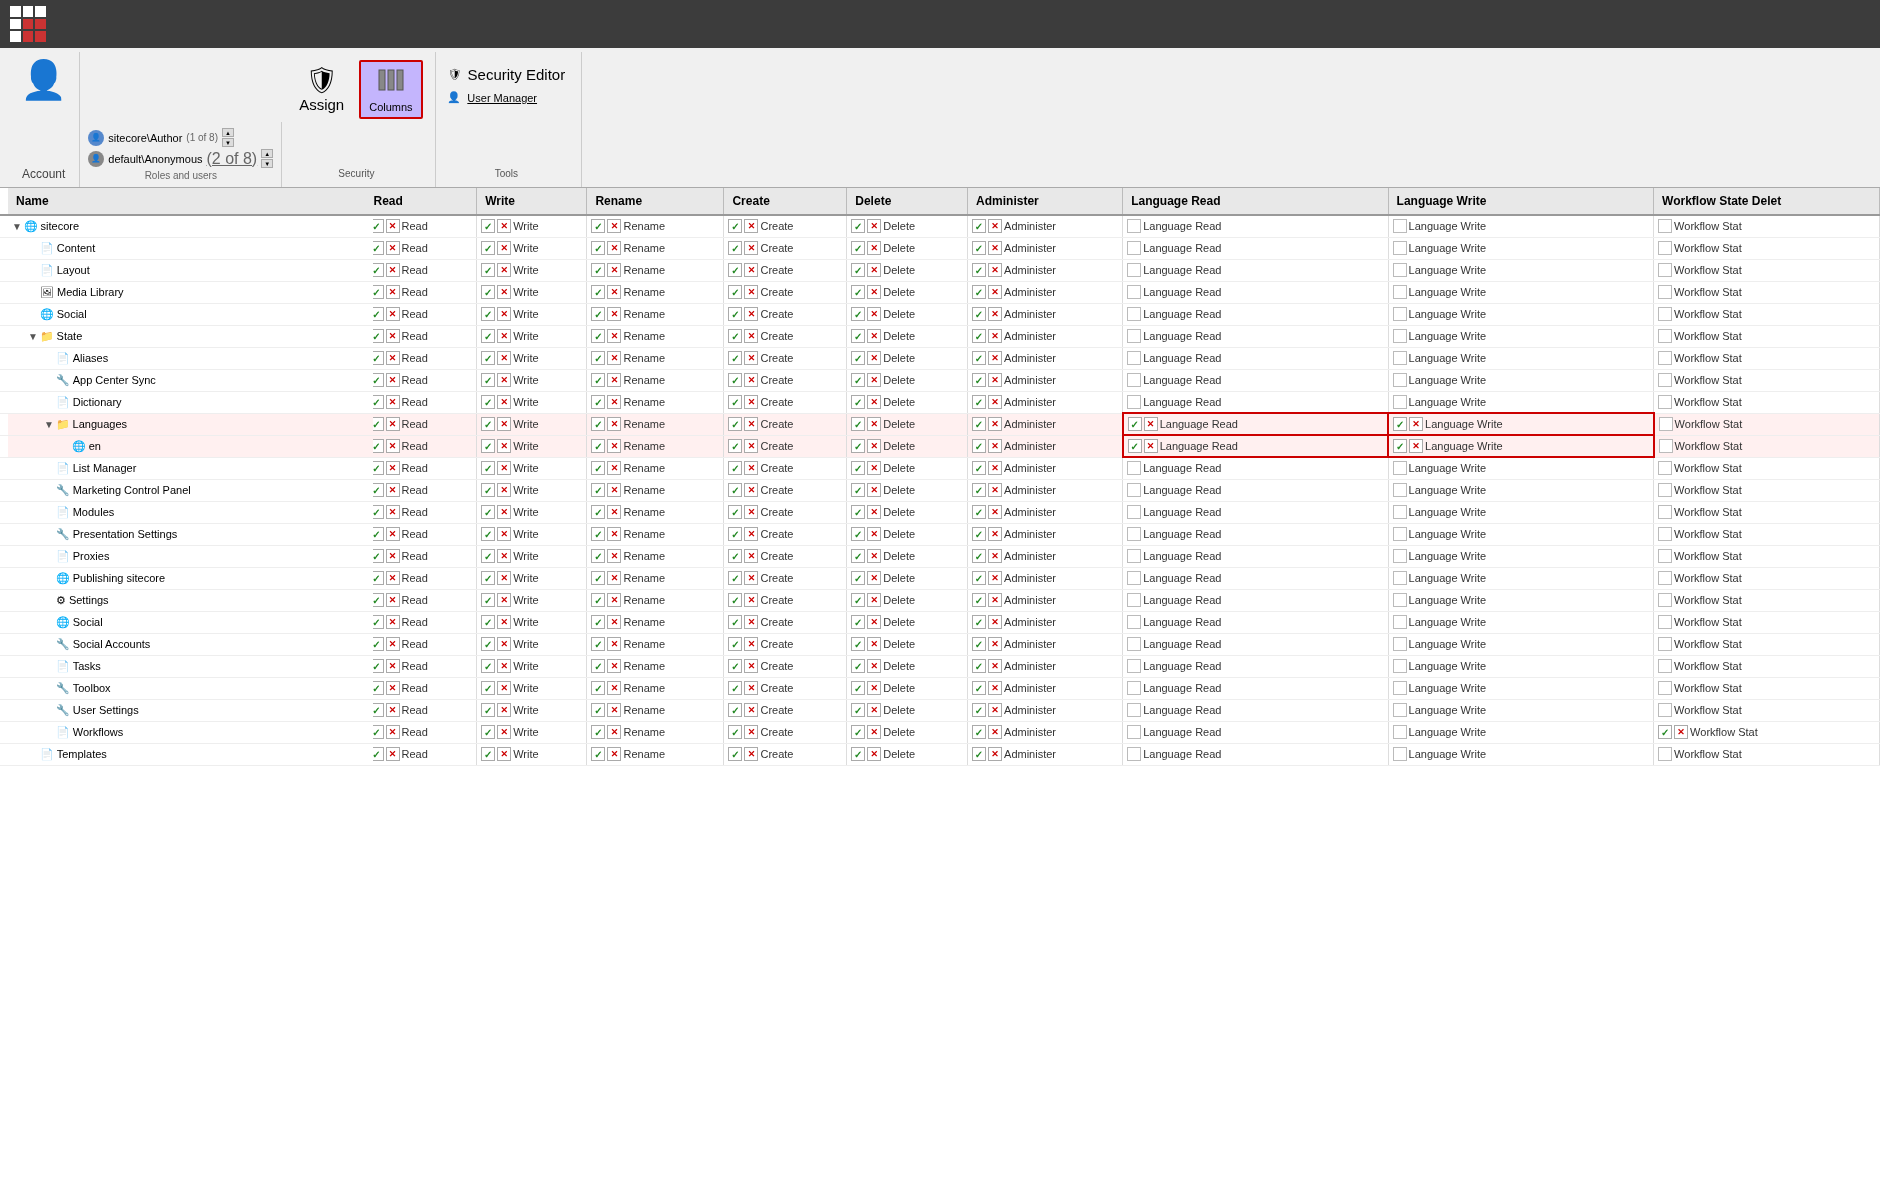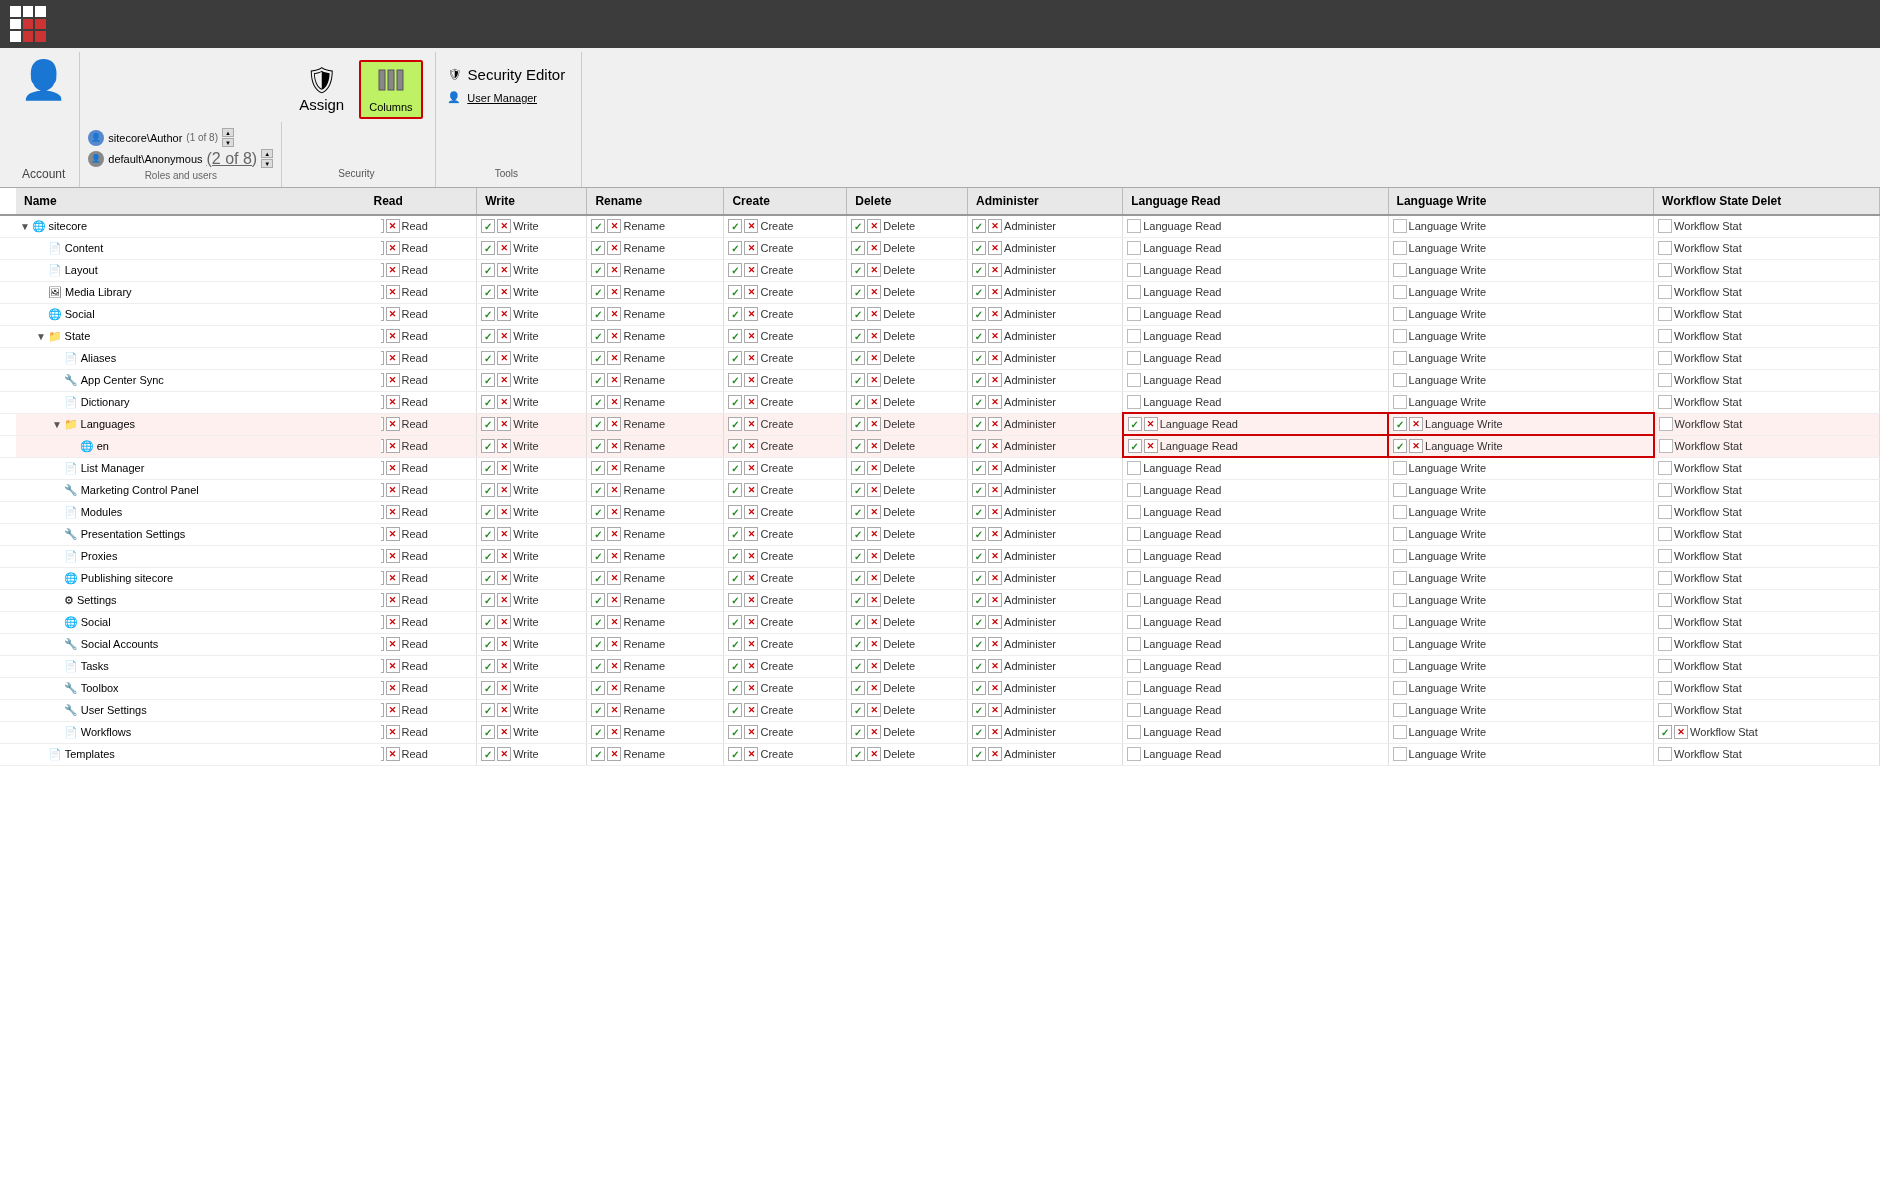--- a/index.html
+++ b/index.html
@@ -92,21 +92,21 @@
       display: flex;
       flex-direction: column;
       align-items: center;
       padding: 4px 8px;
       cursor: pointer;
       border: 1px solid transparent;
       border-radius: 2px;
       min-width: 50px;
     }
     .ribbon-btn.active {
-      background: #bef264;
+      background: #c4b5fd;
       border: 2px solid #cc0000;
     }
     .tools-item {
       display: flex;
       align-items: center;
       gap: 6px;
       font-size: 11px;
       cursor: pointer;
       padding: 2px 4px;
     }
@@ -143,21 +143,21 @@
       border-bottom: 1px solid #eee;
       padding: 2px 4px;
       white-space: nowrap;
       font-size: 11px;
       height: 22px;
     }
 
     .name-col {
       min-width: 220px;
       position: sticky;
-      left: 16px;
+      left: 8px;
       background: #fff;
       z-index: 5;
     }
     .tree-toggle {
       cursor: pointer;
       color: #555;
       margin-right: 2px;
       font-size: 10px;
     }
     .item-icon {

